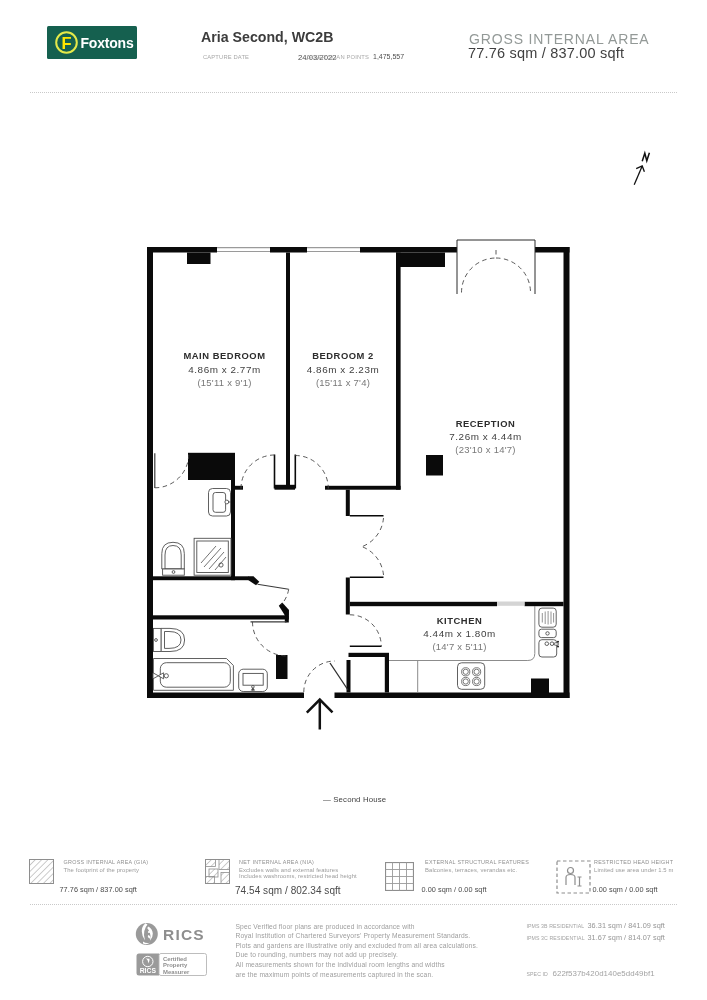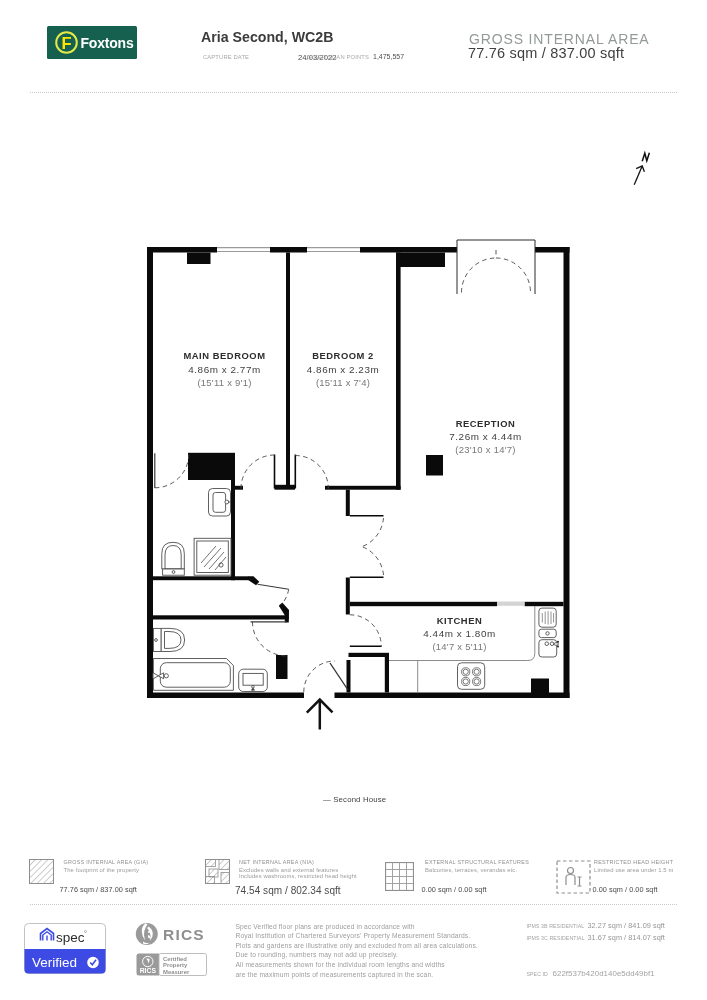--- a/index.html
+++ b/index.html
@@ -393,32 +393,20 @@
         <line x1="21.5" y1="17" x2="25.5" y2="17" stroke="#8e8e8e" stroke-width="1"></line>
         <line x1="21.5" y1="26" x2="25.5" y2="26" stroke="#8e8e8e" stroke-width="1"></line>
       </svg></div>
 
 <div class="abs" style="left:594px;top:858.5px;font-size:5.4px;color:#8f8f8f;letter-spacing:0.3px;">RESTRICTED HEAD HEIGHT<div style="margin-top:2.8px;font-size:5.9px;color:#9b9b9b;letter-spacing:0.1px;">Limited use area under 1.5 m</div></div>
 
 <div class="abs" style="left:592.5px;top:884.5px;font-size:7.3px;color:#4a4a4a;letter-spacing:0.05px;">0.00 sqm / 0.00 sqft</div>
 
 <div class="abs" style="left:30px;top:903.5px;width:647px;border-top:1.5px dotted #c9c9c9;"></div>
 
-<div class="abs" style="left:24px;top:923px;width:82px;height:51px;"><svg width="82" height="51" viewBox="0 0 82 51">
-        <rect x="0.5" y="0.5" width="81" height="50" rx="4" fill="#ffffff" stroke="#c2c2c2" stroke-width="1"></rect>
-        <path d="M0.5,26 L81.5,26 L81.5,46.5 Q81.5,50.5 77.5,50.5 L4.5,50.5 Q0.5,50.5 0.5,46.5 Z" fill="#3D4BE4"></path>
-        <path d="M16.5,17.5 L16.5,10.5 L23,5.5 L29.5,10.5 L29.5,17.5" fill="none" stroke="#3D4BE4" stroke-width="1.6"></path>
-        <path d="M18.8,17.5 L18.8,12 L23,8.8 L27.2,12 L27.2,17.5" fill="none" stroke="#3D4BE4" stroke-width="1.4"></path>
-        <line x1="23" y1="12.5" x2="23" y2="17.5" stroke="#3D4BE4" stroke-width="1.4"></line>
-        <text x="32" y="18.5" font-size="13.5" fill="#2b2b2b" font-family="Liberation Sans">spec</text>
-        <circle cx="61.5" cy="8.5" r="1" fill="none" stroke="#9a9a9a" stroke-width="0.7"></circle>
-        <text x="8" y="44" font-size="13.5" fill="#ffffff" font-family="Liberation Sans">Verified</text>
-        <circle cx="69" cy="39.5" r="5.8" fill="#ffffff"></circle>
-        <path d="M66.2,39.5 L68.3,41.8 L72,36.8" fill="none" stroke="#3D4BE4" stroke-width="1.6"></path>
-      </svg></div>
 
 <div class="abs" style="left:135px;top:922px;"><svg width="75" height="24" viewBox="0 0 75 24">
         <circle cx="11.8" cy="12" r="11" fill="#9a9a9a"></circle>
         <path d="M10.5,1.3 Q6.5,4.5 6.8,9.5 Q7,14.5 10,18.5 Q8.3,13 9.3,9 Q10.2,5 12.5,2.5 Z" fill="#ffffff"></path>
         <path d="M13.5,4.5 Q17.5,7 17.8,11.5 Q18,15.5 15,18.8 Q16.3,14 14.8,10.5 Q13.8,8 12.2,6 Z" fill="#ffffff"></path>
         <circle cx="14" cy="10" r="1.1" fill="#ffffff"></circle>
         <path d="M13.2,13 Q15.8,13.8 15.3,16.8 Q13.5,16.5 12.8,14.8 Z" fill="#ffffff"></path>
         <path d="M8,19.5 Q11.5,22 15,20.5 Q11.8,23.2 8,21.5 Z" fill="#ffffff"></path>
         <text x="28" y="17.8" font-size="15.5" font-weight="bold" fill="#8e8e8e" letter-spacing="1.2" font-family="Liberation Sans">RICS</text>
       </svg></div>
@@ -429,19 +417,19 @@
         <path d="M9.5,5.5 Q12.5,6.5 12,10.5 Q14,8 13.5,5.8 Z" fill="#ffffff"></path>
         <text x="11.8" y="20" font-size="6.8" font-weight="bold" fill="#ffffff" text-anchor="middle" font-family="Liberation Sans">RICS</text>
         <rect x="23" y="0.5" width="47.5" height="22" rx="2" fill="#ffffff" stroke="#b5b5b5" stroke-width="0.9"></rect>
         <text x="27" y="7.6" font-size="5.9" font-weight="bold" fill="#8f8f8f" font-family="Liberation Sans">Certified</text>
         <text x="27" y="14.2" font-size="5.9" font-weight="bold" fill="#8f8f8f" font-family="Liberation Sans">Property</text>
         <text x="27" y="20.8" font-size="5.9" font-weight="bold" fill="#8f8f8f" font-family="Liberation Sans">Measurer</text>
       </svg></div>
 
 <div class="abs" style="left:235.5px;top:921.5px;font-size:6.7px;line-height:9.65px;color:#9d9d9d;letter-spacing:0.15px;">Spec Verified floor plans are produced in accordance with<br>Royal Institution of Chartered Surveyors' Property Measurement Standards.<br>Plots and gardens are illustrative only and excluded from all area calculations.<br>Due to rounding, numbers may not add up precisely.<br>All measurements shown for the individual room lengths and widths<br>are the maximum points of measurements captured in the scan.</div>
 
-<div class="abs" style="left:526.5px;top:923.2px;font-size:5.2px;color:#a3a3a3;letter-spacing:0.1px;">IPMS 3B RESIDENTIAL<span style="position:absolute;left:61px;top:-1.8px;font-size:7.3px;color:#969696;letter-spacing:0.05px;white-space:nowrap;">32.27 sqm / 841.09 sqft</span></div>
+<div class="abs" style="left:526.5px;top:923.2px;font-size:5.2px;color:#a3a3a3;letter-spacing:0.1px;">IPMS 3B RESIDENTIAL<span style="position:absolute;left:61px;top:-1.8px;font-size:7.3px;color:#969696;letter-spacing:0.05px;white-space:nowrap;">36.31 sqm / 841.09 sqft</span></div>
 
 <div class="abs" style="left:526.5px;top:935px;font-size:5.2px;color:#a3a3a3;letter-spacing:0.1px;">IPMS 3C RESIDENTIAL<span style="position:absolute;left:61px;top:-1.8px;font-size:7.3px;color:#969696;letter-spacing:0.05px;white-space:nowrap;">31.67 sqm / 814.07 sqft</span></div>
 
 <div class="abs" style="left:526.5px;top:971px;font-size:5.2px;color:#a3a3a3;letter-spacing:0.1px;">SPEC ID<span style="position:absolute;left:26px;top:-1.8px;font-size:7.9px;color:#a3a3a3;letter-spacing:0.05px;white-space:nowrap;">622f537b420d140e5dd49bf1</span></div>
 
 </div>
 
 </body></html>

